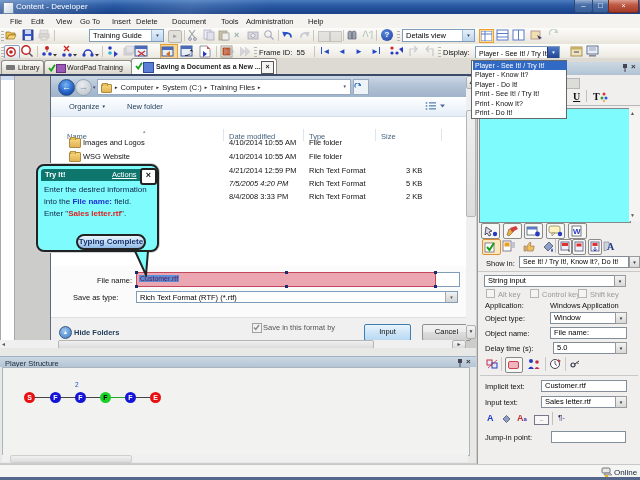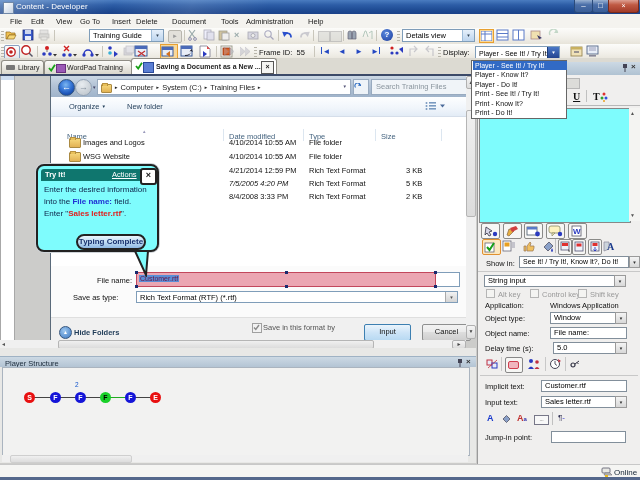--- a/index.html
+++ b/index.html
@@ -345,21 +345,20 @@
       <span class="tx" style="left:41px;top:9px;color:#446;font-size:4.5px;">▼</span>
       <div class="ab" id="crumb">
         <span class="folder" style="left:3px;top:4px;width:9px;height:7px;"></span>
         <span class="tx" style="left:16px;top:3px;color:#222;"><b class="cs">►</b> Computer <b class="cs">►</b> System (C:) <b class="cs">►</b> Training Files <b class="cs">►</b></span>
         <span class="tx" style="right:3px;top:4px;color:#557;font-size:4.5px;">▼</span>
       </div>
       <div class="ab" style="left:302px;top:3px;width:16px;height:16px;box-sizing:border-box;background:#eef3f8;border:1px solid #98aabf;"><svg width="8" height="8" style="margin:3px 0 0 0;" viewBox="0 0 8 8">
             <path d="M6.5 3A2.8 2.8 0 101.5 4.5" fill="none" stroke="#2a6ac0" stroke-width="1.1"></path>
             <path d="M5.2 0.2l1.8 2.4-2.8.3z" fill="#2a6ac0"></path>
           </svg></div>
-      <div class="ab" id="searchbox">Search Training Files</div>
     </div>
     <div class="ab" id="cmdbar">
       <span class="tx" style="left:18px;top:5px;">Organize <span style="font-size:4.5px;vertical-align:1px;">▼</span></span>
       <span class="tx" style="left:76px;top:5px;">New folder</span>
       <span class="ab" style="left:374px;top:4px;width:22px;height:10px;"><svg width="22" height="10">
             <circle cx="1.5" cy="2" r="1" fill="#7a9ac0"></circle>
             <circle cx="1.5" cy="5" r="1" fill="#7a9ac0"></circle>
             <circle cx="1.5" cy="8" r="1" fill="#7a9ac0"></circle>
             <rect x="4" y="1" width="7" height="1.6" fill="#7a9ac0"></rect>
             <rect x="4" y="4" width="7" height="1.6" fill="#7a9ac0"></rect>

